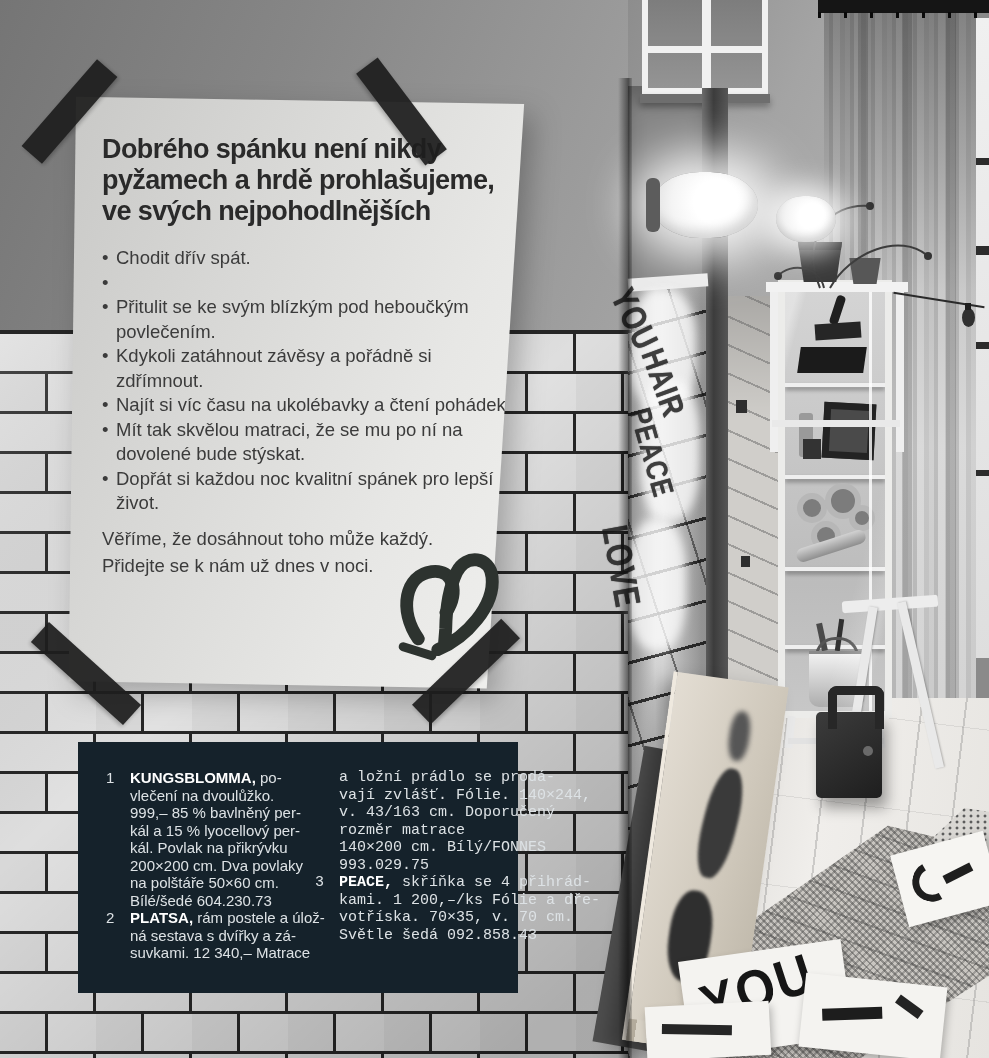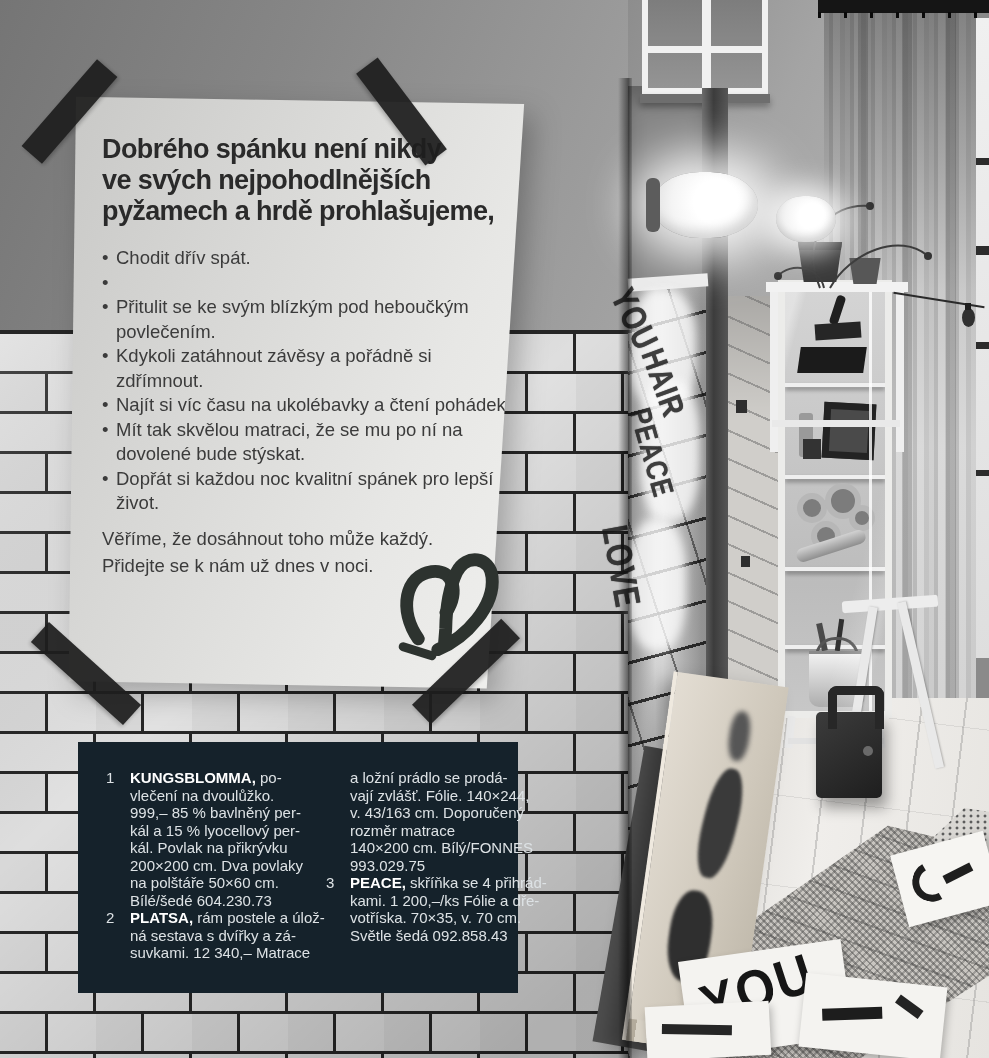--- a/index.html
+++ b/index.html
@@ -191,21 +191,21 @@
   #tape-tr{left:344px;top:98px;width:115px;transform:rotate(53deg);}
   #tape-bl{left:24px;top:660px;width:124px;transform:rotate(42deg);}
   #tape-br{left:404px;top:658px;width:124px;transform:rotate(-44deg);}
 
   #heart{left:386px;top:544px;width:132px;height:124px;}
 
   
   #product-box{left:78px;top:742px;width:440px;height:251px;background:#15222b;color:#dde2e5;}
   .pb-col{position:absolute;top:27px;}
   #pb-col1{left:28px;width:210px;}
-  #pb-col2{left:248px;width:190px;}
+  #pb-col2{left:237px;width:190px;font-family:Liberation Mono, monospace;}
   .pi{display:flex;}
   .pi-num{width:24px;flex:none;font-size:15px;line-height:17.5px;}
   .pi-text{flex:1;}
   .pi-line{font-size:15px;line-height:17.5px;white-space:nowrap;}
   .pi-line b{font-weight:700;color:#ffffff;}
 </style>
 </head>
 <body>
 
 <div id="stage">
@@ -329,22 +329,22 @@
     <div class="abs paper" id="paper3"></div>
   </div>
 
   <div class="abs" id="seam"></div>
 
   <div class="abs" id="poster-wrap">
     <div class="abs" id="poster">
       <div id="poster-content">
         <div>
           <div class="hl">Dobrého spánku není nikdy</div>
+          <div class="hl">pyžamech a hrdě prohlašujeme,</div>
           <div class="hl">ve svých nejpohodlnějších</div>
-          <div class="hl">pyžamech a hrdě prohlašujeme,</div>
         </div>
         <div id="bullets">
           <div class="bullet">
               <span class="b-dot">•</span>
               <span class="b-text">Chodit dřív spát.</span>
             </div>
           <div class="bullet">
               <span class="b-dot">•</span>
             </div>
           <div class="bullet">

